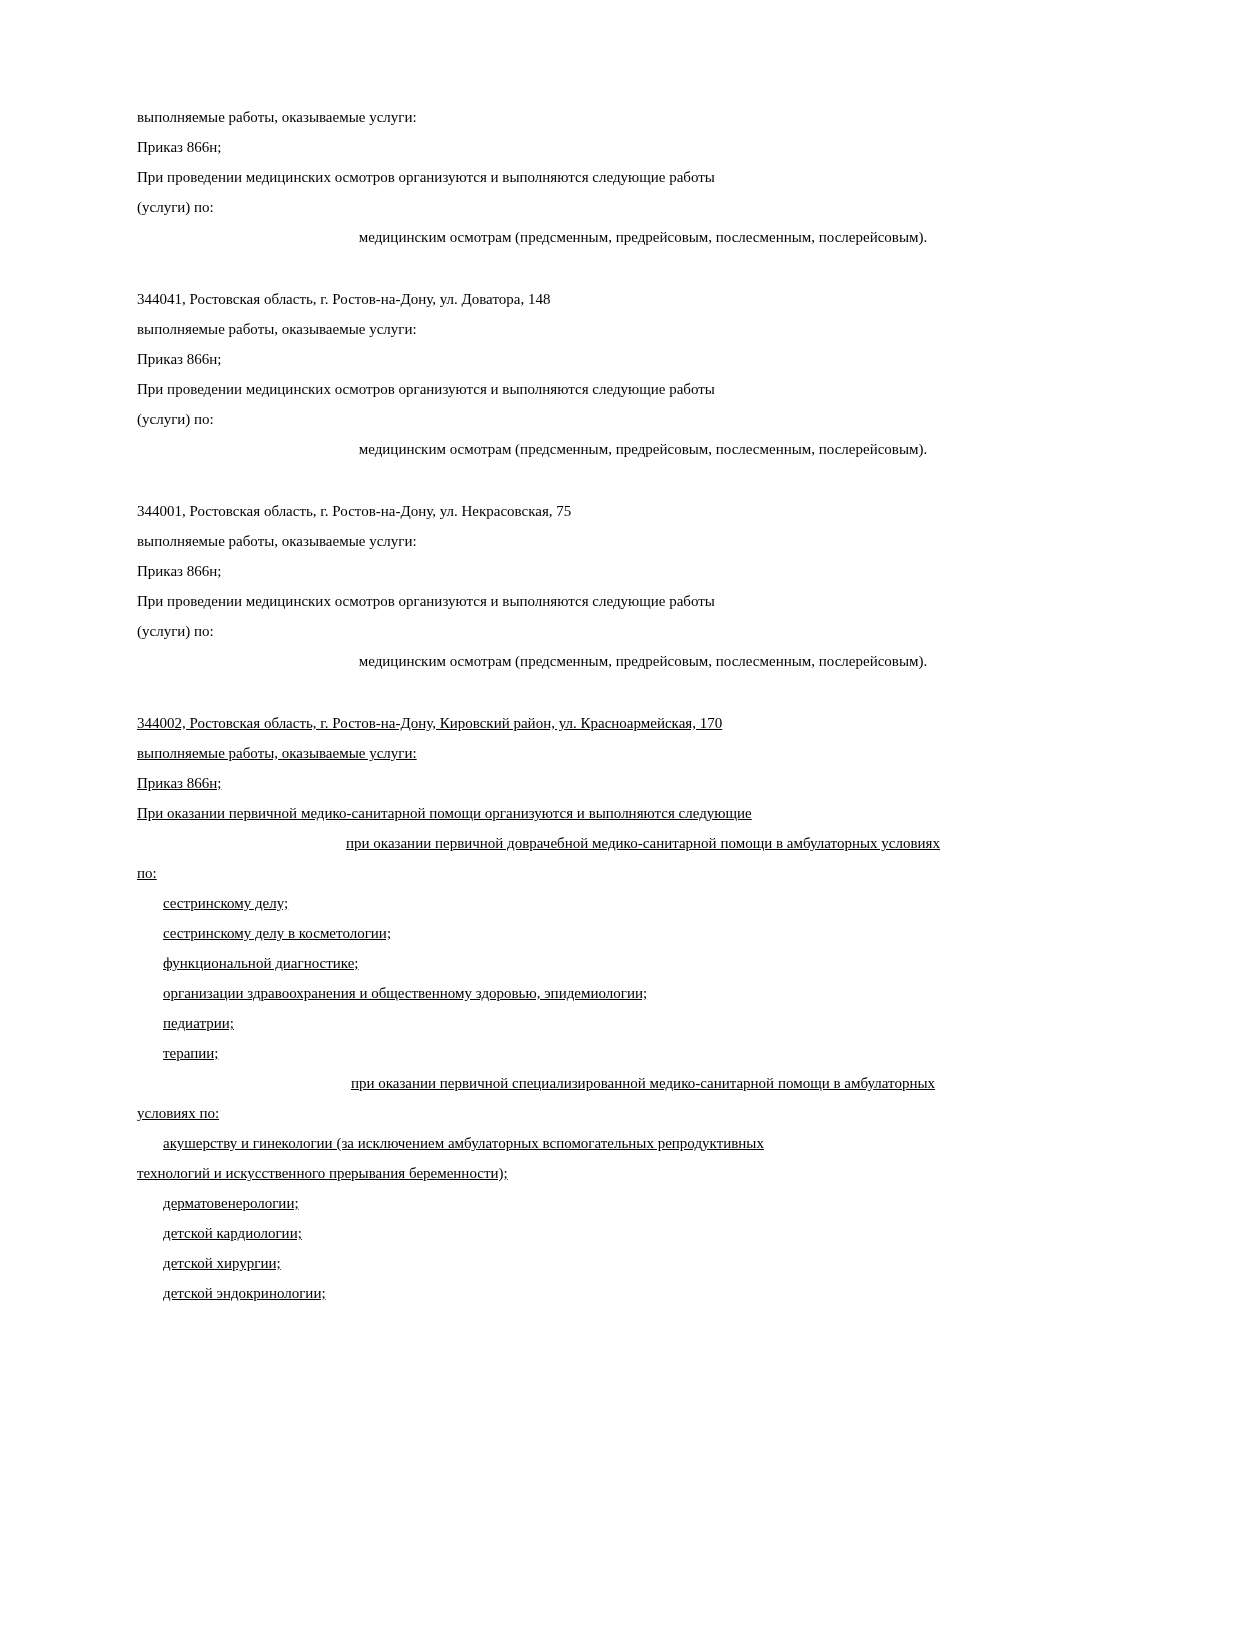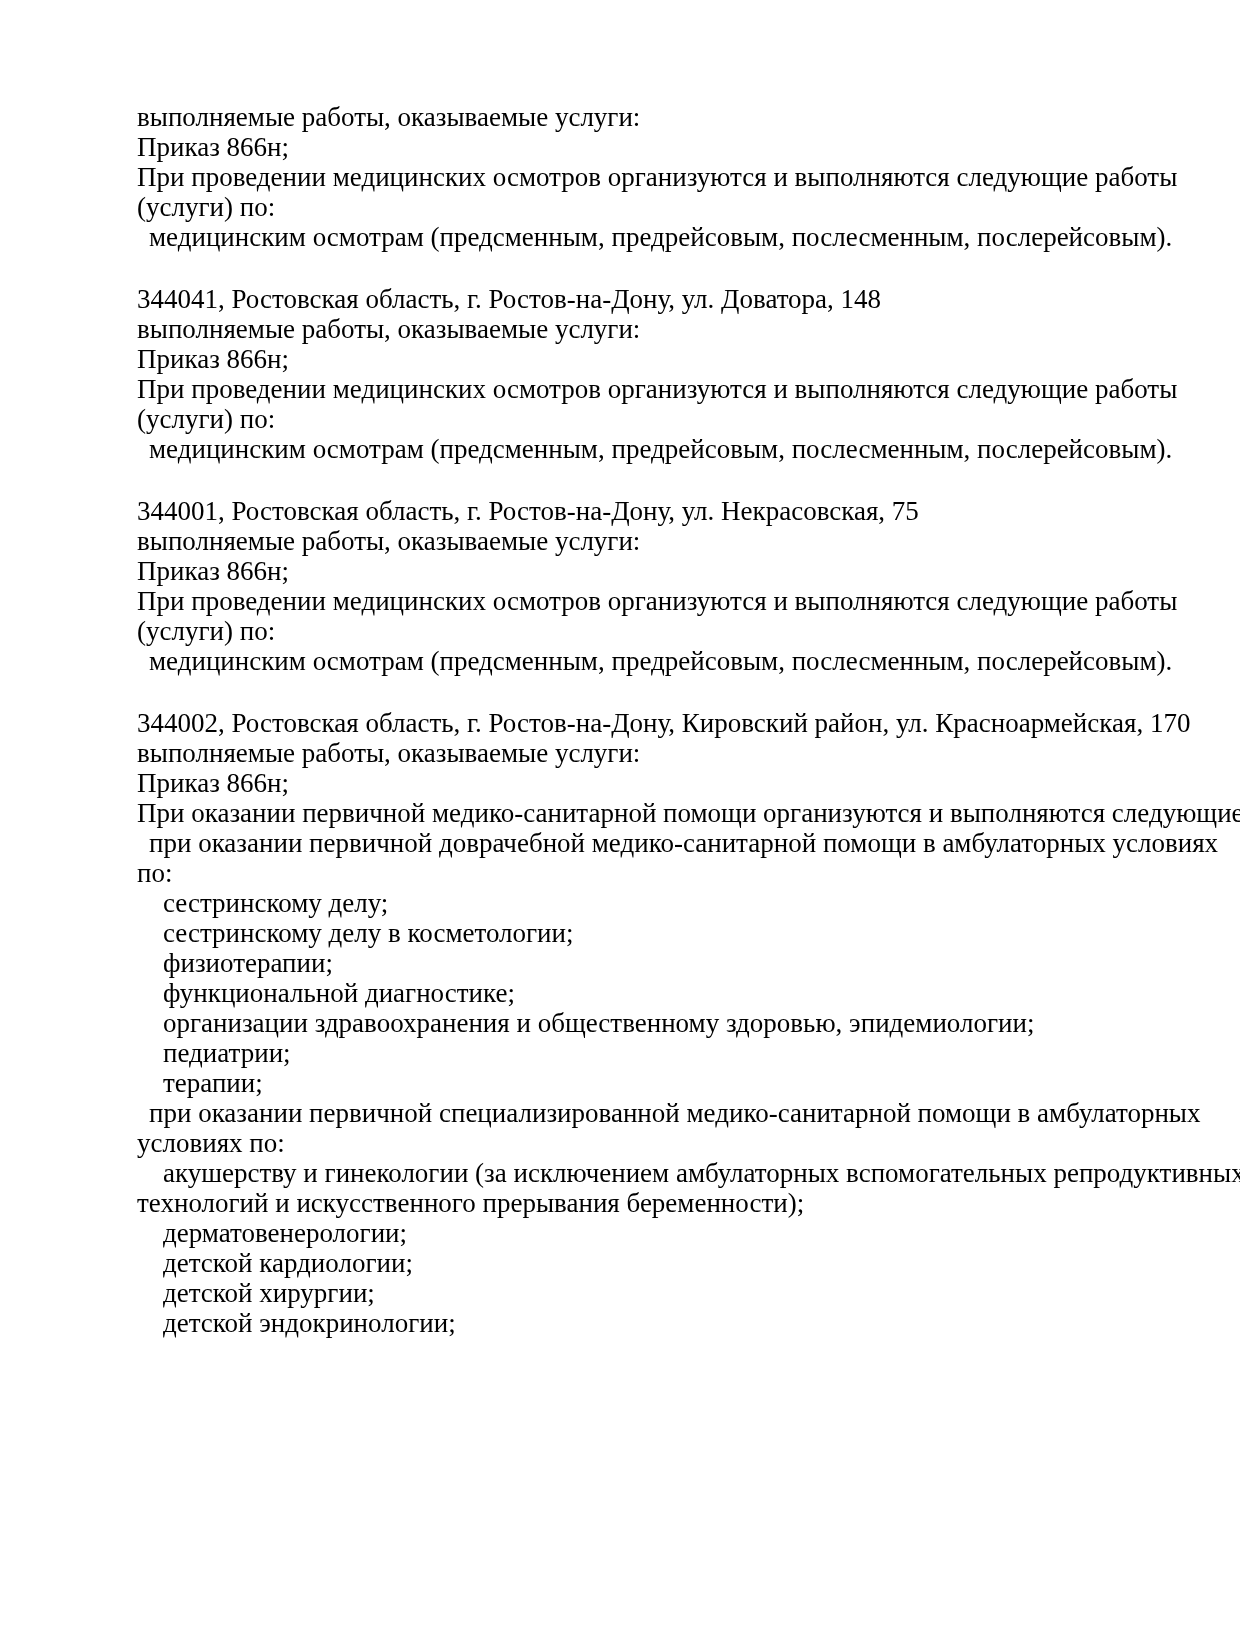--- a/index.html
+++ b/index.html
@@ -14,35 +14,36 @@
     color: #000000;
     font-family: "Liberation Serif", "DejaVu Serif", serif;
     position: relative;
     overflow: hidden;
   }
   .doc {
     position: absolute;
     top: 102px;
     left: 137px;
     width: 1000px;
-    font-size: 27px;
+    font-size: 15px;
     line-height: 30px;
   }
   .block {
     margin: 0 0 32px 0;
   }
   .block:last-child {
     margin-bottom: 0;
+    text-decoration: underline;
   }
   .line {
     white-space: nowrap;
     height: 30px;
   }
   .indent-0 { padding-left: 0; }
-  .indent-1 { padding-left: 12px; }
+  .indent-1 { padding-left: 12px; text-align: center; }
   .indent-2 { padding-left: 26px; }
 </style>
 </head>
 <body style="background: rgb(255, 255, 255); color: rgb(0, 0, 0);">
 
 <div class="doc">
     <div class="block">
       <div class="line indent-0">выполняемые работы, оказываемые услуги:</div>
       <div class="line indent-0">Приказ 866н;</div>
       <div class="line indent-0">При проведении медицинских осмотров организуются и выполняются следующие работы</div>
@@ -67,21 +68,20 @@
     </div>
     <div class="block">
       <div class="line indent-0">344002, Ростовская область, г. Ростов-на-Дону, Кировский район, ул. Красноармейская, 170</div>
       <div class="line indent-0">выполняемые работы, оказываемые услуги:</div>
       <div class="line indent-0">Приказ 866н;</div>
       <div class="line indent-0">При оказании первичной медико-санитарной помощи организуются и выполняются следующие</div>
       <div class="line indent-1">при оказании первичной доврачебной медико-санитарной помощи в амбулаторных условиях</div>
       <div class="line indent-0">по:</div>
       <div class="line indent-2">сестринскому делу;</div>
       <div class="line indent-2">сестринскому делу в косметологии;</div>
-      <div class="line indent-2">физиотерапии;</div>
       <div class="line indent-2">функциональной диагностике;</div>
       <div class="line indent-2">организации здравоохранения и общественному здоровью, эпидемиологии;</div>
       <div class="line indent-2">педиатрии;</div>
       <div class="line indent-2">терапии;</div>
       <div class="line indent-1">при оказании первичной специализированной медико-санитарной помощи в амбулаторных</div>
       <div class="line indent-0">условиях по:</div>
       <div class="line indent-2">акушерству и гинекологии (за исключением амбулаторных вспомогательных репродуктивных</div>
       <div class="line indent-0">технологий и искусственного прерывания беременности);</div>
       <div class="line indent-2">дерматовенерологии;</div>
       <div class="line indent-2">детской кардиологии;</div>

